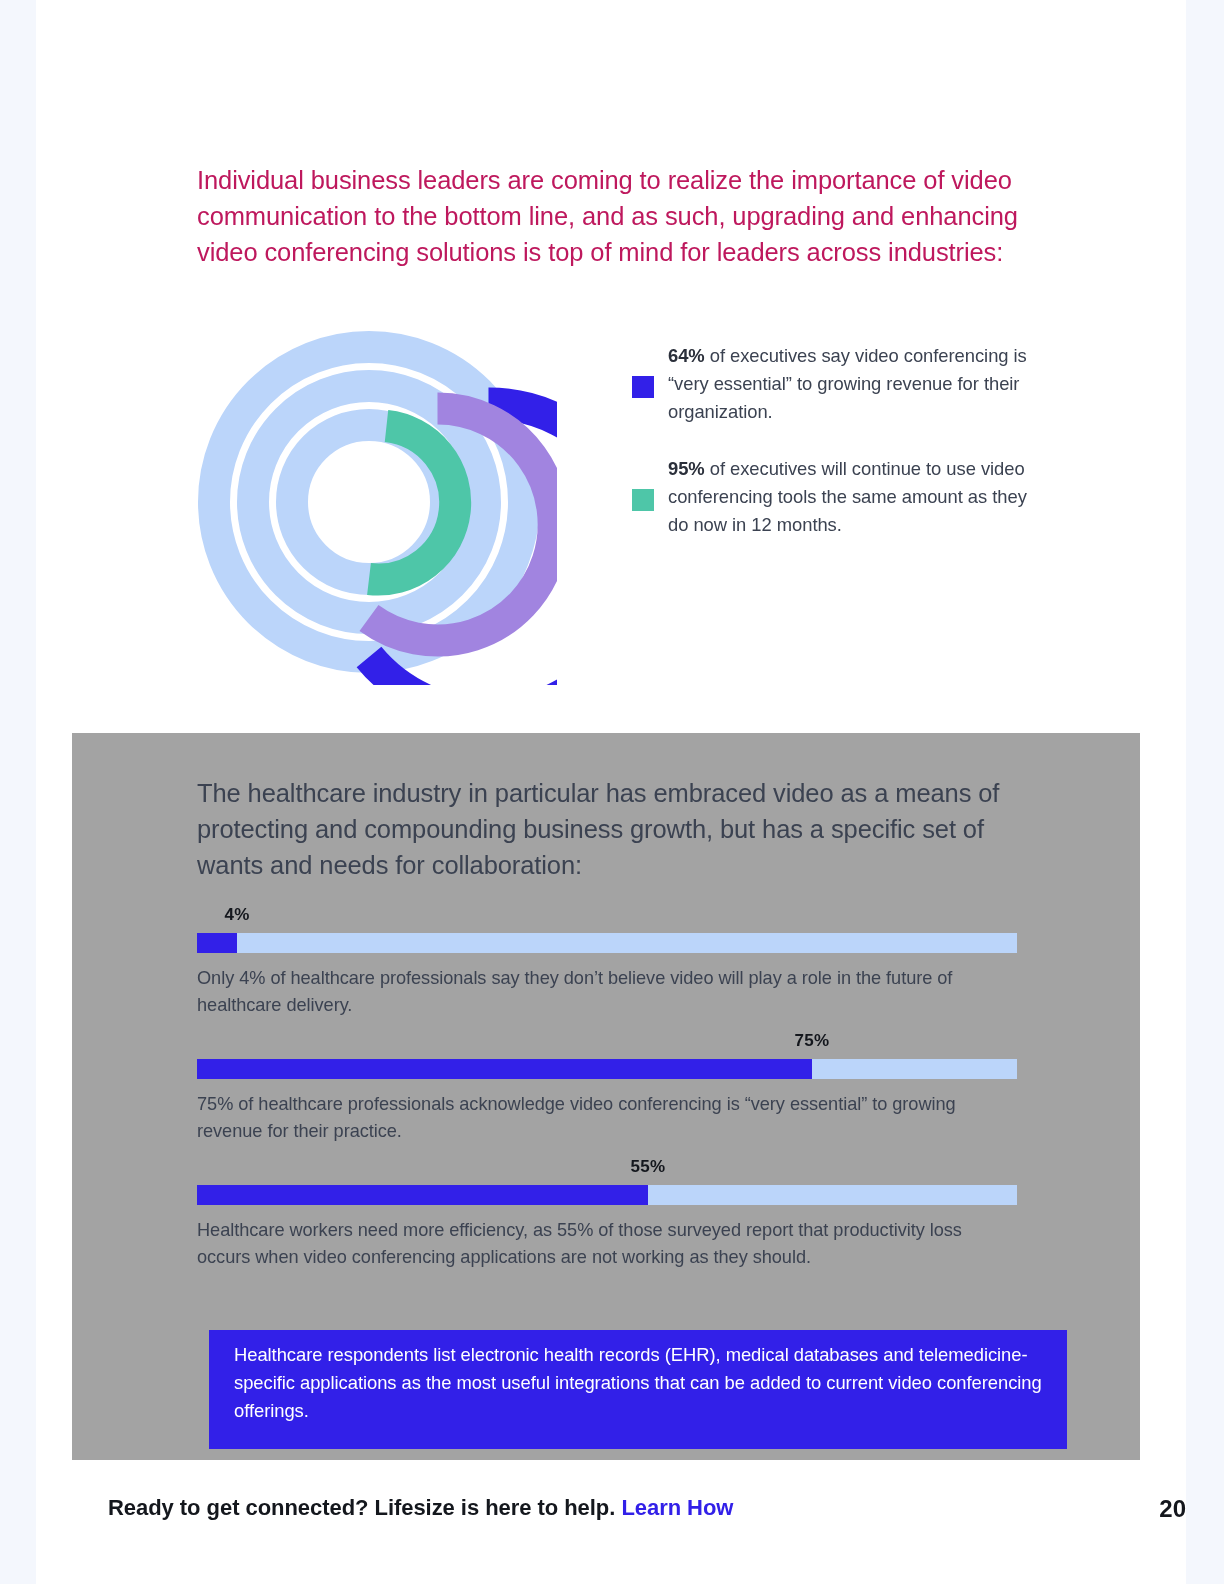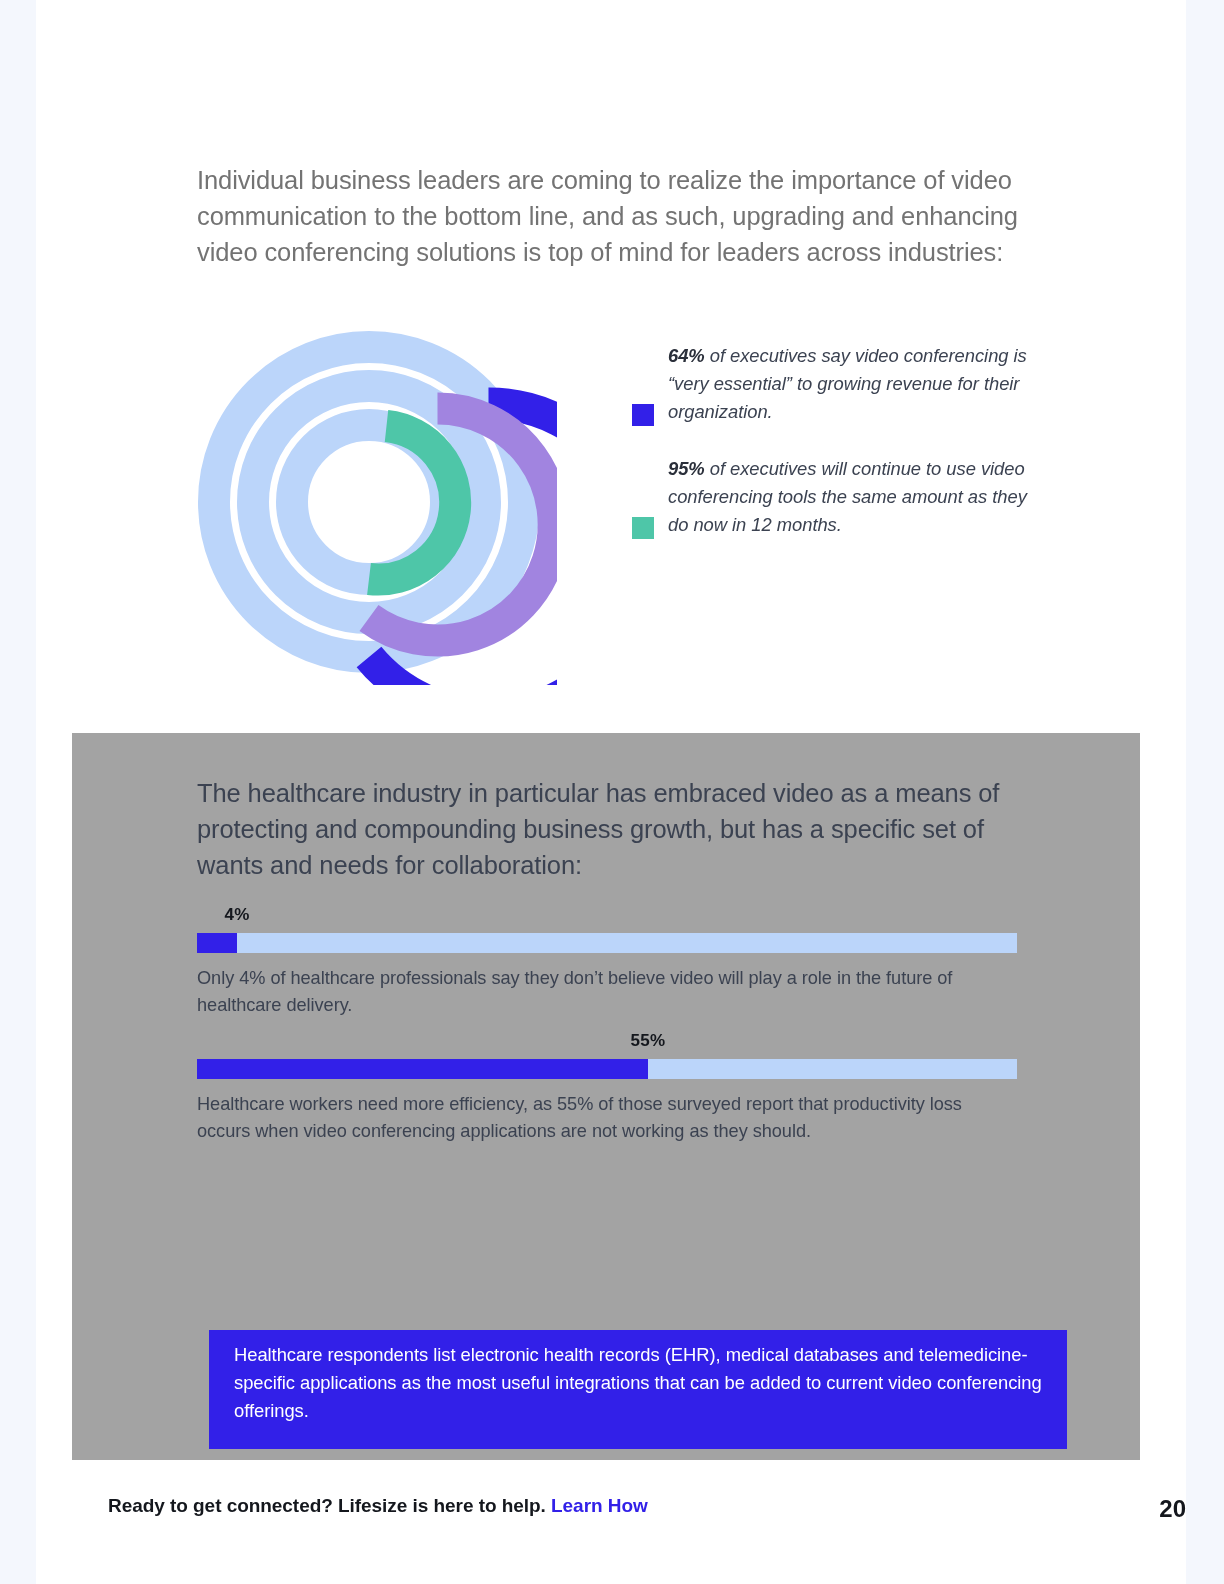--- a/index.html
+++ b/index.html
@@ -25,21 +25,21 @@
   }
 
   
   .intro {
     position: absolute;
     left: 161px;
     top: 162px;
     width: 828px;
     font-size: 25.5px;
     line-height: 36px;
-    color: #737373;
+    color: #be185d;
     letter-spacing: -0.1px;
   }
 
   
   .chart-block {
     position: absolute;
     left: 161px;
     top: 330px;
     width: 850px;
     height: 365px;
@@ -55,23 +55,22 @@
 
   .legend {
     position: absolute;
     left: 435px;
     top: 12px;
     width: 415px;
   }
 
   .legend-item {
     display: flex;
-    align-items: flex-end;
+    align-items: center;
     margin-bottom: 29px;
-    font-style: italic;
   }
 
   .legend-swatch {
     width: 22px;
     height: 22px;
     flex: 0 0 22px;
     margin-top: 5px;
     margin-right: 14px;
   }
 
@@ -175,21 +174,21 @@
     left: 36px;
     top: 1495px;
     width: 1150px;
     height: 40px;
   }
 
   .footer-left {
     position: absolute;
     left: 36px;
     top: 0;
-    font-size: 19px;
+    font-size: 22px;
     font-weight: 700;
     color: #14171d;
     letter-spacing: -0.05px;
   }
 
   .footer-link {
     color: #3220e8;
     font-weight: 700;
     text-decoration: none;
   }
@@ -249,20 +248,29 @@
       <div class="bar-group">
         <div class="bar-value">
           <span style="left:40px">4%</span>
         </div>
         <div class="bar-track">
           <div class="bar-fill" style="width:40px"></div>
         </div>
         <p class="bar-caption">Only 4% of healthcare professionals say they don’t believe video will play a role in the future of healthcare delivery.</p>
       </div>
 
+      <div class="bar-group">
+        <div class="bar-value">
+          <span style="left:615px">75%</span>
+        </div>
+        <div class="bar-track">
+          <div class="bar-fill" style="width:615px"></div>
+        </div>
+        <p class="bar-caption">75% of healthcare professionals acknowledge video conferencing is “very essential” to growing revenue for their practice.</p>
+      </div>
 
       <div class="bar-group">
         <div class="bar-value">
           <span style="left:451px">55%</span>
         </div>
         <div class="bar-track">
           <div class="bar-fill" style="width:451px"></div>
         </div>
         <p class="bar-caption">Healthcare workers need more efficiency, as 55% of those surveyed report that productivity loss occurs when video conferencing applications are not working as they should.</p>
       </div>

